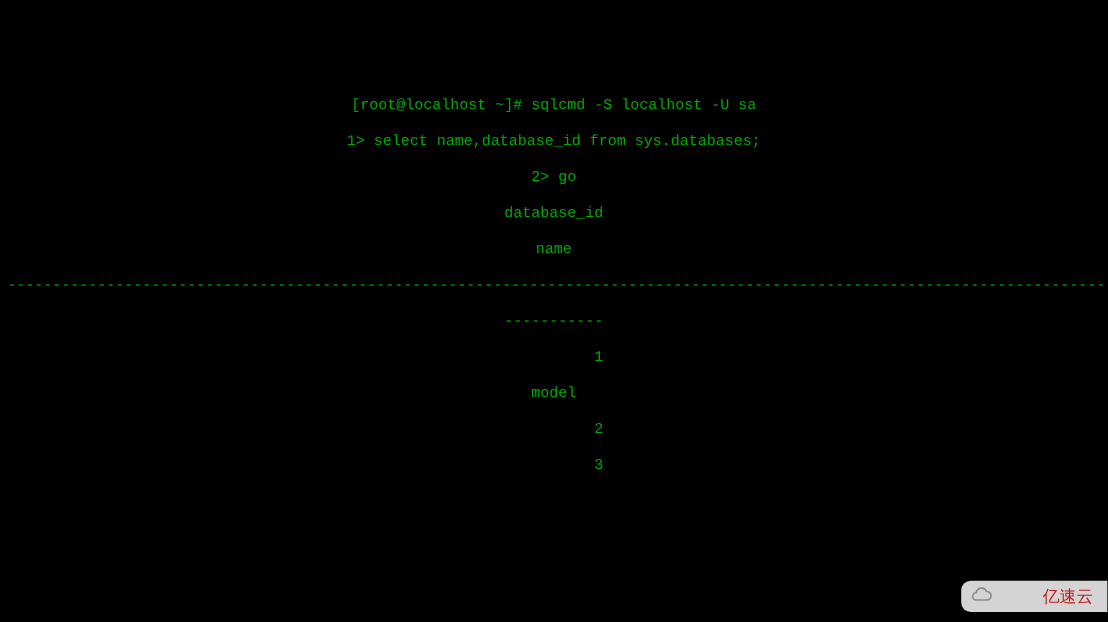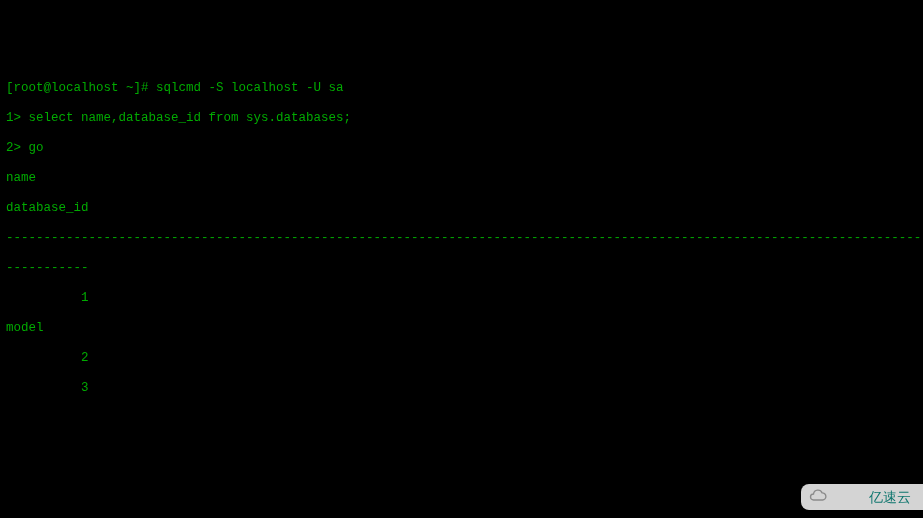--- a/index.html
+++ b/index.html
@@ -17,57 +17,58 @@
       width: 923px;
       height: 518px;
       overflow: hidden;
       position: relative;
       white-space: pre;
     }
     .line {
       display: block;
       min-height: 15px;
       white-space: pre;
+      text-align: center;
     }
     .watermark {
       position: absolute;
       right: 0px;
       bottom: 8px;
       background: rgba(230, 230, 230, 0.92);
       padding: 4px 12px 4px 8px;
       display: flex;
       align-items: center;
       gap: 6px;
       border-top-left-radius: 8px;
       border-bottom-left-radius: 8px;
     }
     .watermark-icon {
       width: 18px;
       height: 18px;
     }
     .watermark-text {
-      color: #0f766e;
+      color: #b91c1c;
       font-family: sans-serif;
       font-size: 14px;
       font-weight: 500;
       white-space: nowrap;
       margin-left: 36px;
     }
   </style>
 </head>
 <body>
 
 
 
 <div>
 <span class="line">[root@localhost ~]# sqlcmd -S localhost -U sa</span>
 <span class="line">1&gt; select name,database_id from sys.databases;</span>
 <span class="line">2&gt; go</span>
+<span class="line">database_id</span>
 <span class="line">name</span>
-<span class="line">database_id</span>
 <span class="line">--------------------------------------------------------------------------------------------------------------------------------</span>
 <span class="line">-----------</span>
 <span class="line">          1</span>
 <span class="line">model</span>
 <span class="line">          2</span>
 <span class="line">          3</span>
 
 
 
 

